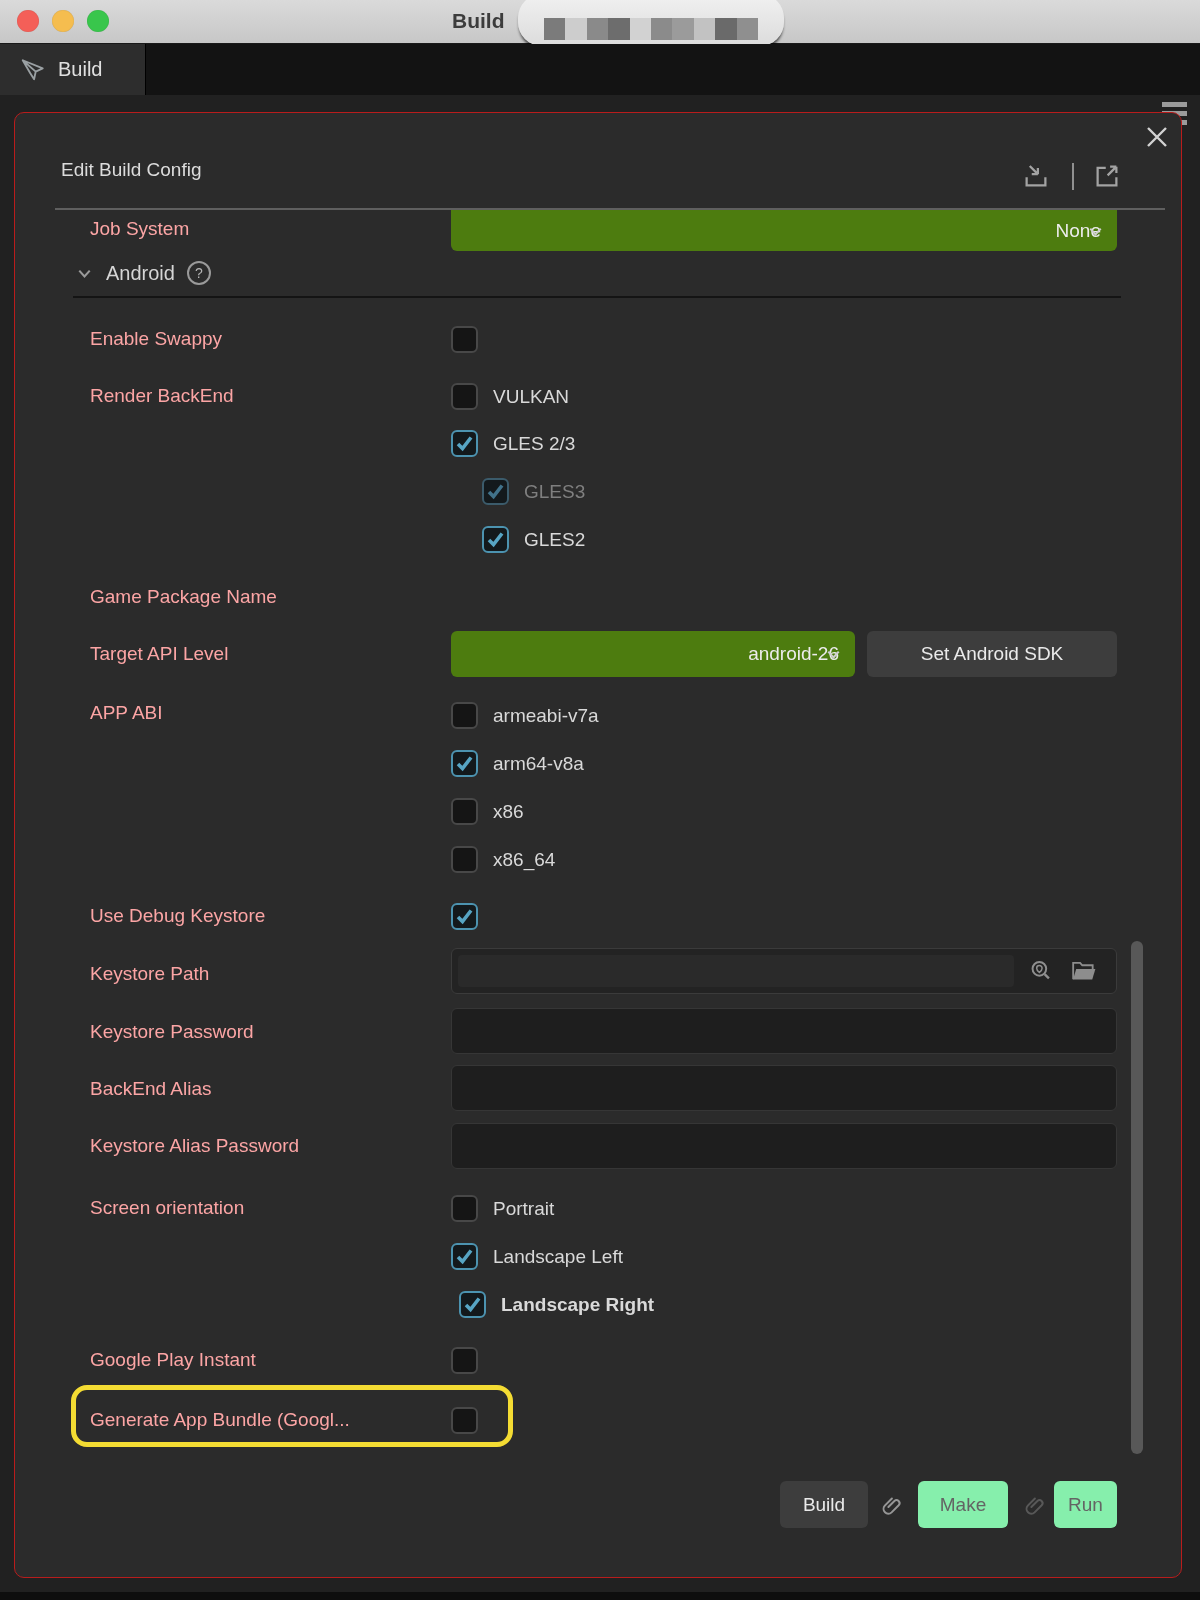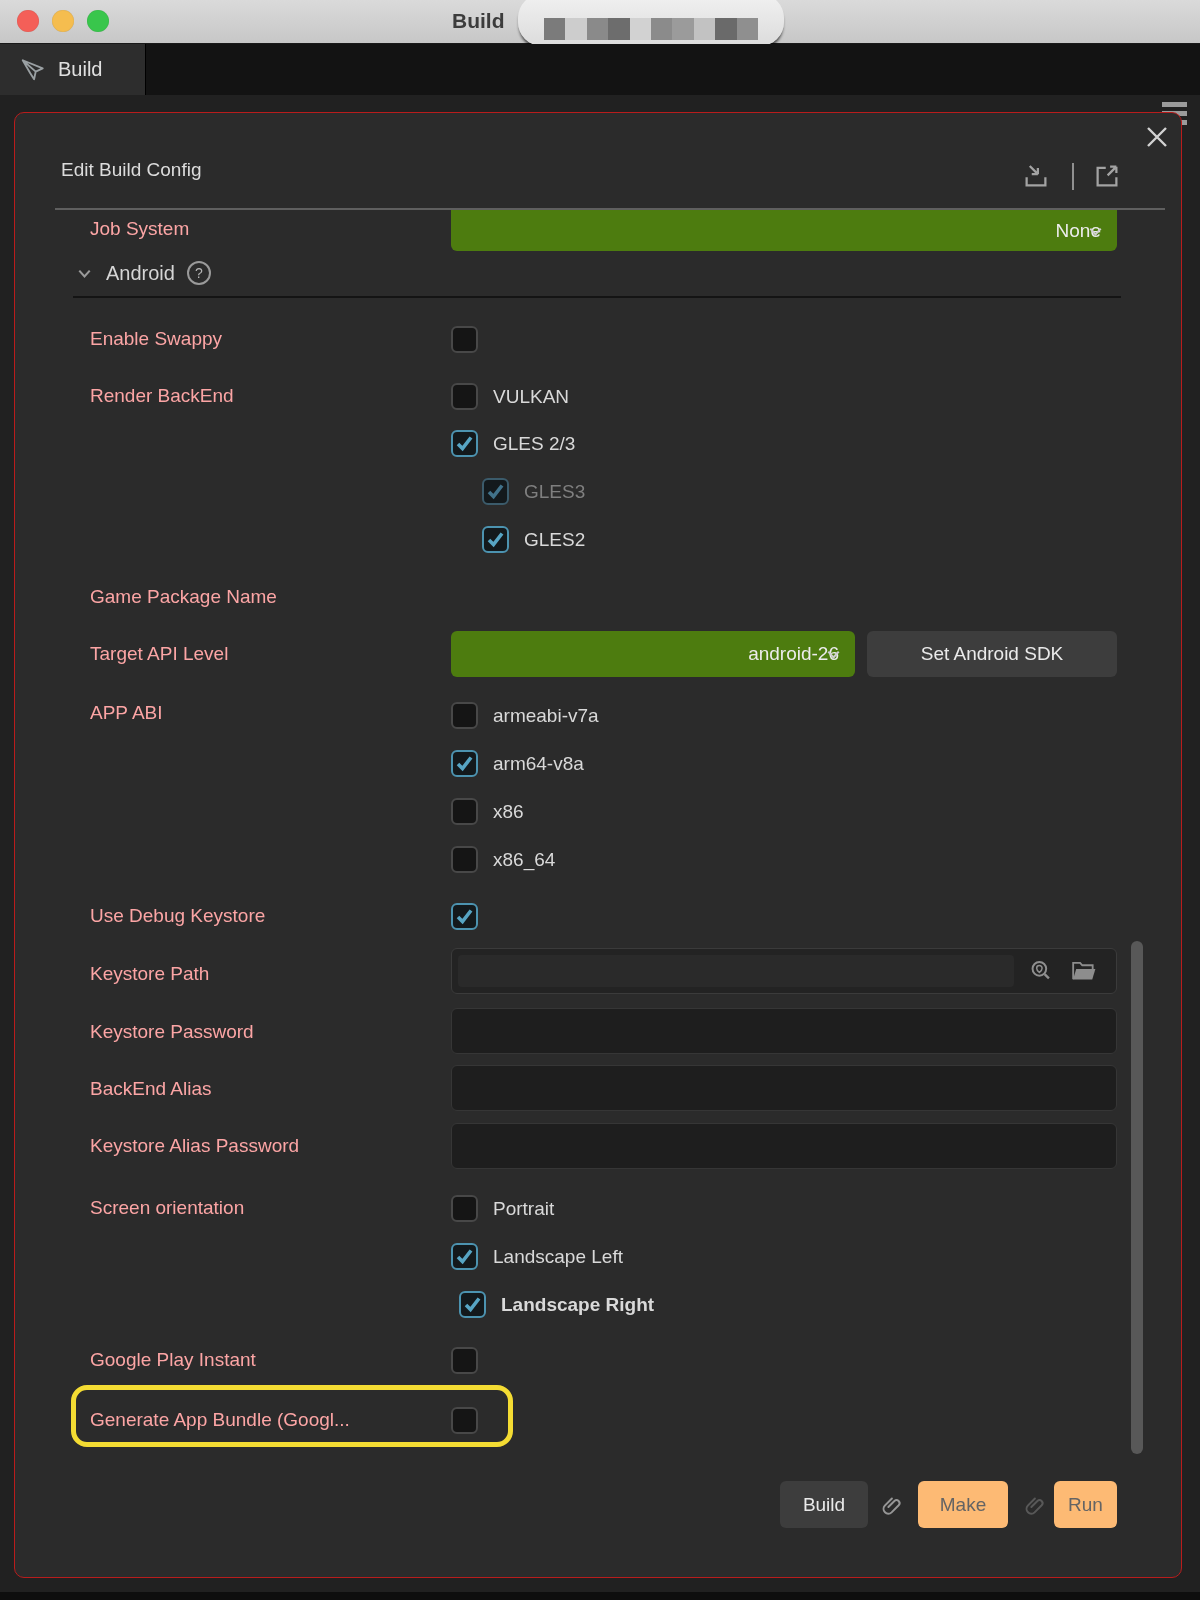--- a/index.html
+++ b/index.html
@@ -52,21 +52,21 @@
   .flabel{position:absolute;left:75px;height:26px;line-height:26px;font-size:19px;color:#fca5a5;white-space:nowrap;}
   
   .tselect{position:absolute;background:#4d7c0f;border-radius:6px;display:flex;align-items:center;
     padding:0 16px;box-sizing:border-box;font-size:19px;color:#ececec;cursor:pointer;justify-content:flex-end;}
   .tselect .chev{position:absolute;right:12px;top:50%;margin-top:-9px;}
   .tinput{position:absolute;background:#1e1e1e;border:1px solid #363636;border-radius:6px;box-sizing:border-box;
     font-size:19px;color:#e8e8e8;display:flex;align-items:center;padding:0 15px;}
   .tinput.darker{background:#131313;border-color:#3a3a3a;}
   .btn{position:absolute;background:#3d3d3d;border-radius:6px;display:flex;align-items:center;justify-content:center;
     font-size:19px;color:#eaeaea;cursor:pointer;}
-  .btn.disabled{background:#fdba74;color:#646464;cursor:default;}
+  .btn.disabled{background:#86efac;color:#646464;cursor:default;}
   
   .opt{position:absolute;display:flex;align-items:center;gap:15px;height:27px;}
   .cb{position:relative;width:27px;height:27px;background:#151515;border:2px solid #484848;border-radius:6px;
     box-sizing:border-box;cursor:pointer;flex:0 0 auto;}
   .cb .tick{display:none;position:absolute;left:1px;top:1px;}
   .cb.checked{border-color:#4c93b0;background:#13191c;}
   .cb.checked .tick{display:block;}
   .tick path{stroke:#57a5c4;stroke-width:3.6;fill:none;}
   .cb.dim{border-color:#3b5b6b;}
   .cb.dim .tick path{stroke:#41728a;}

